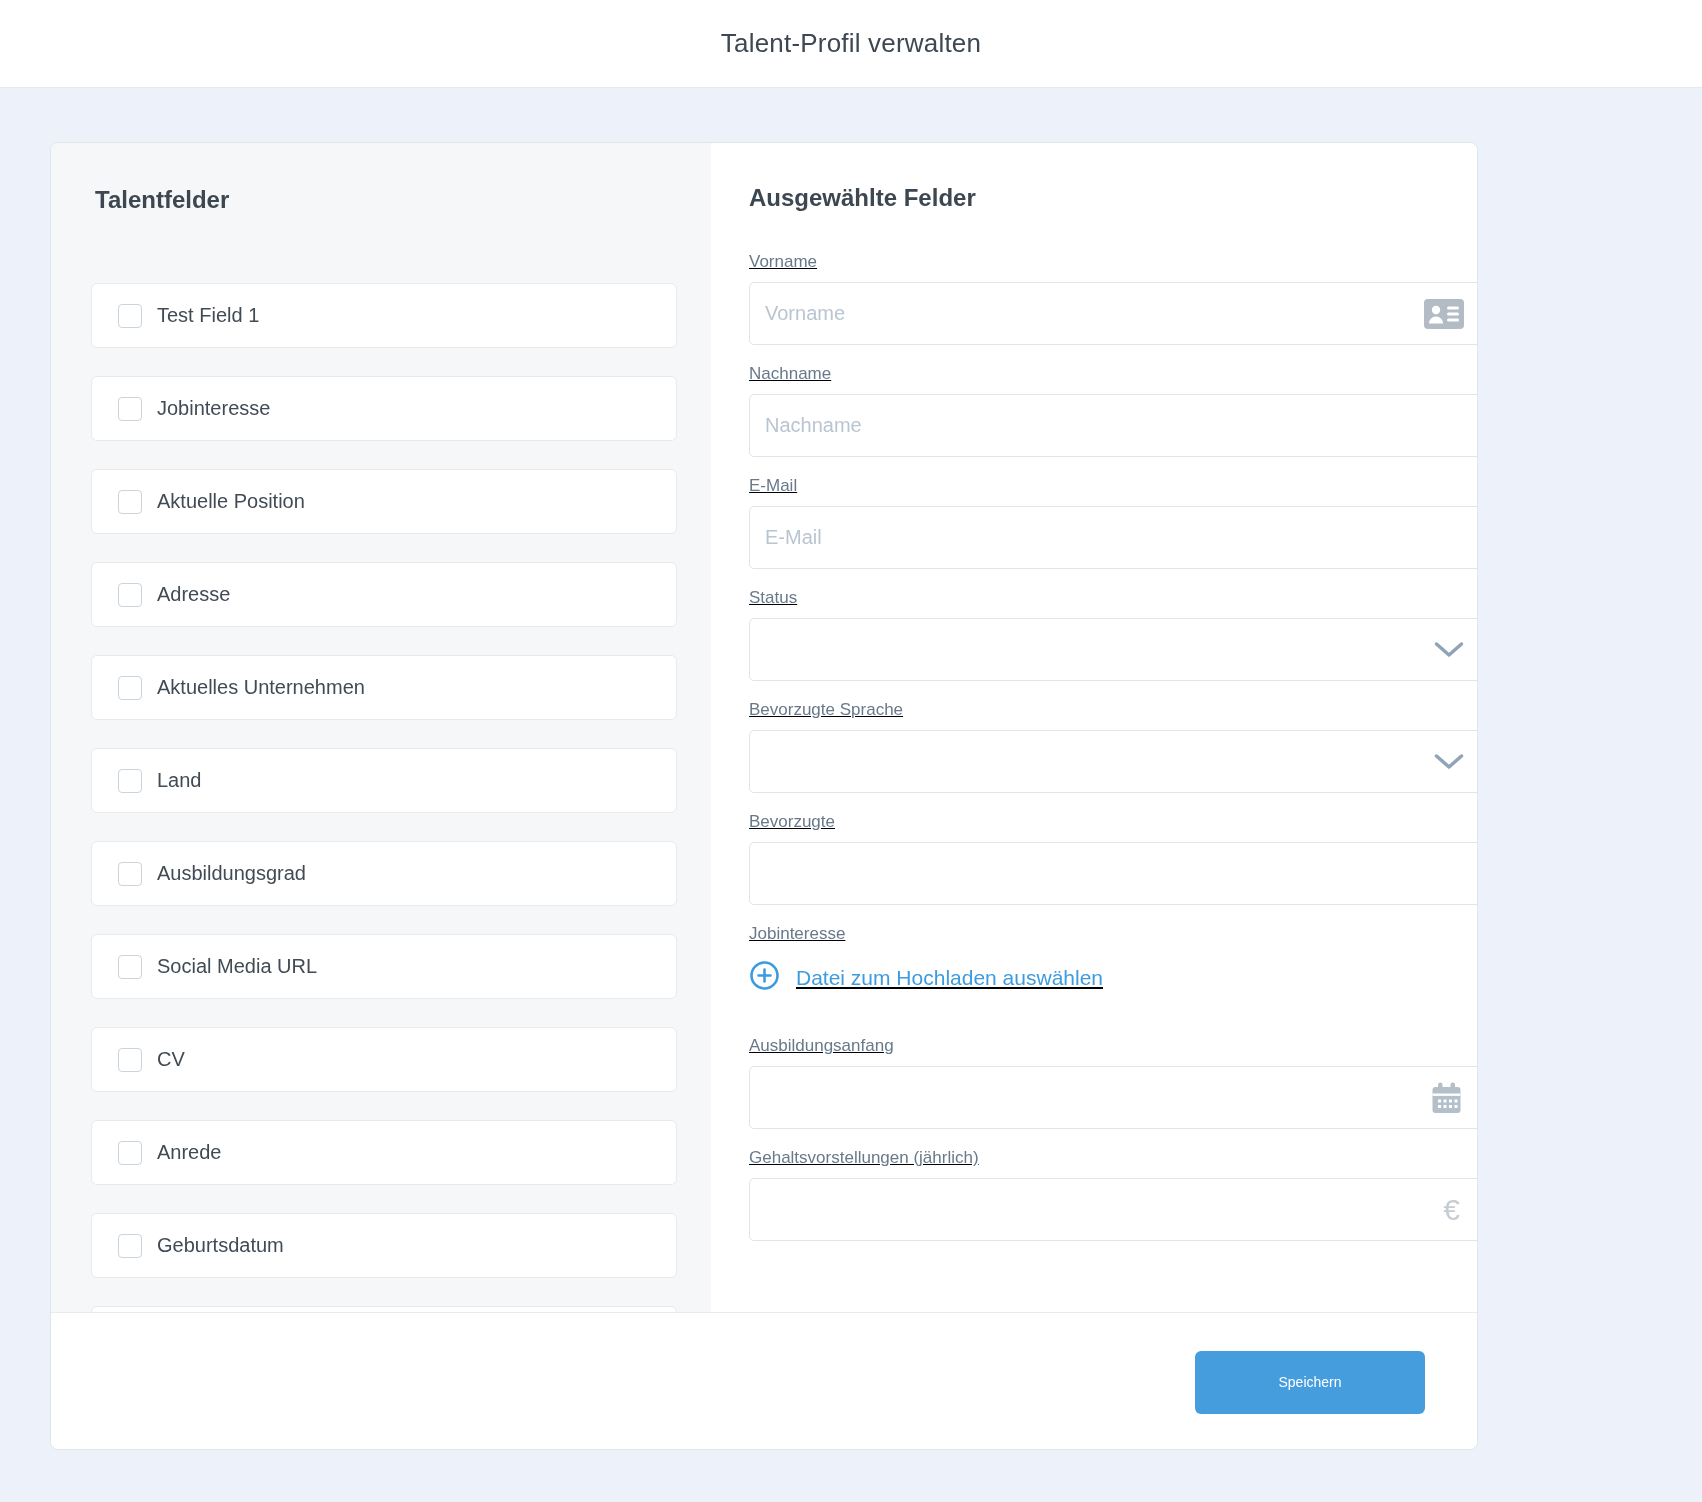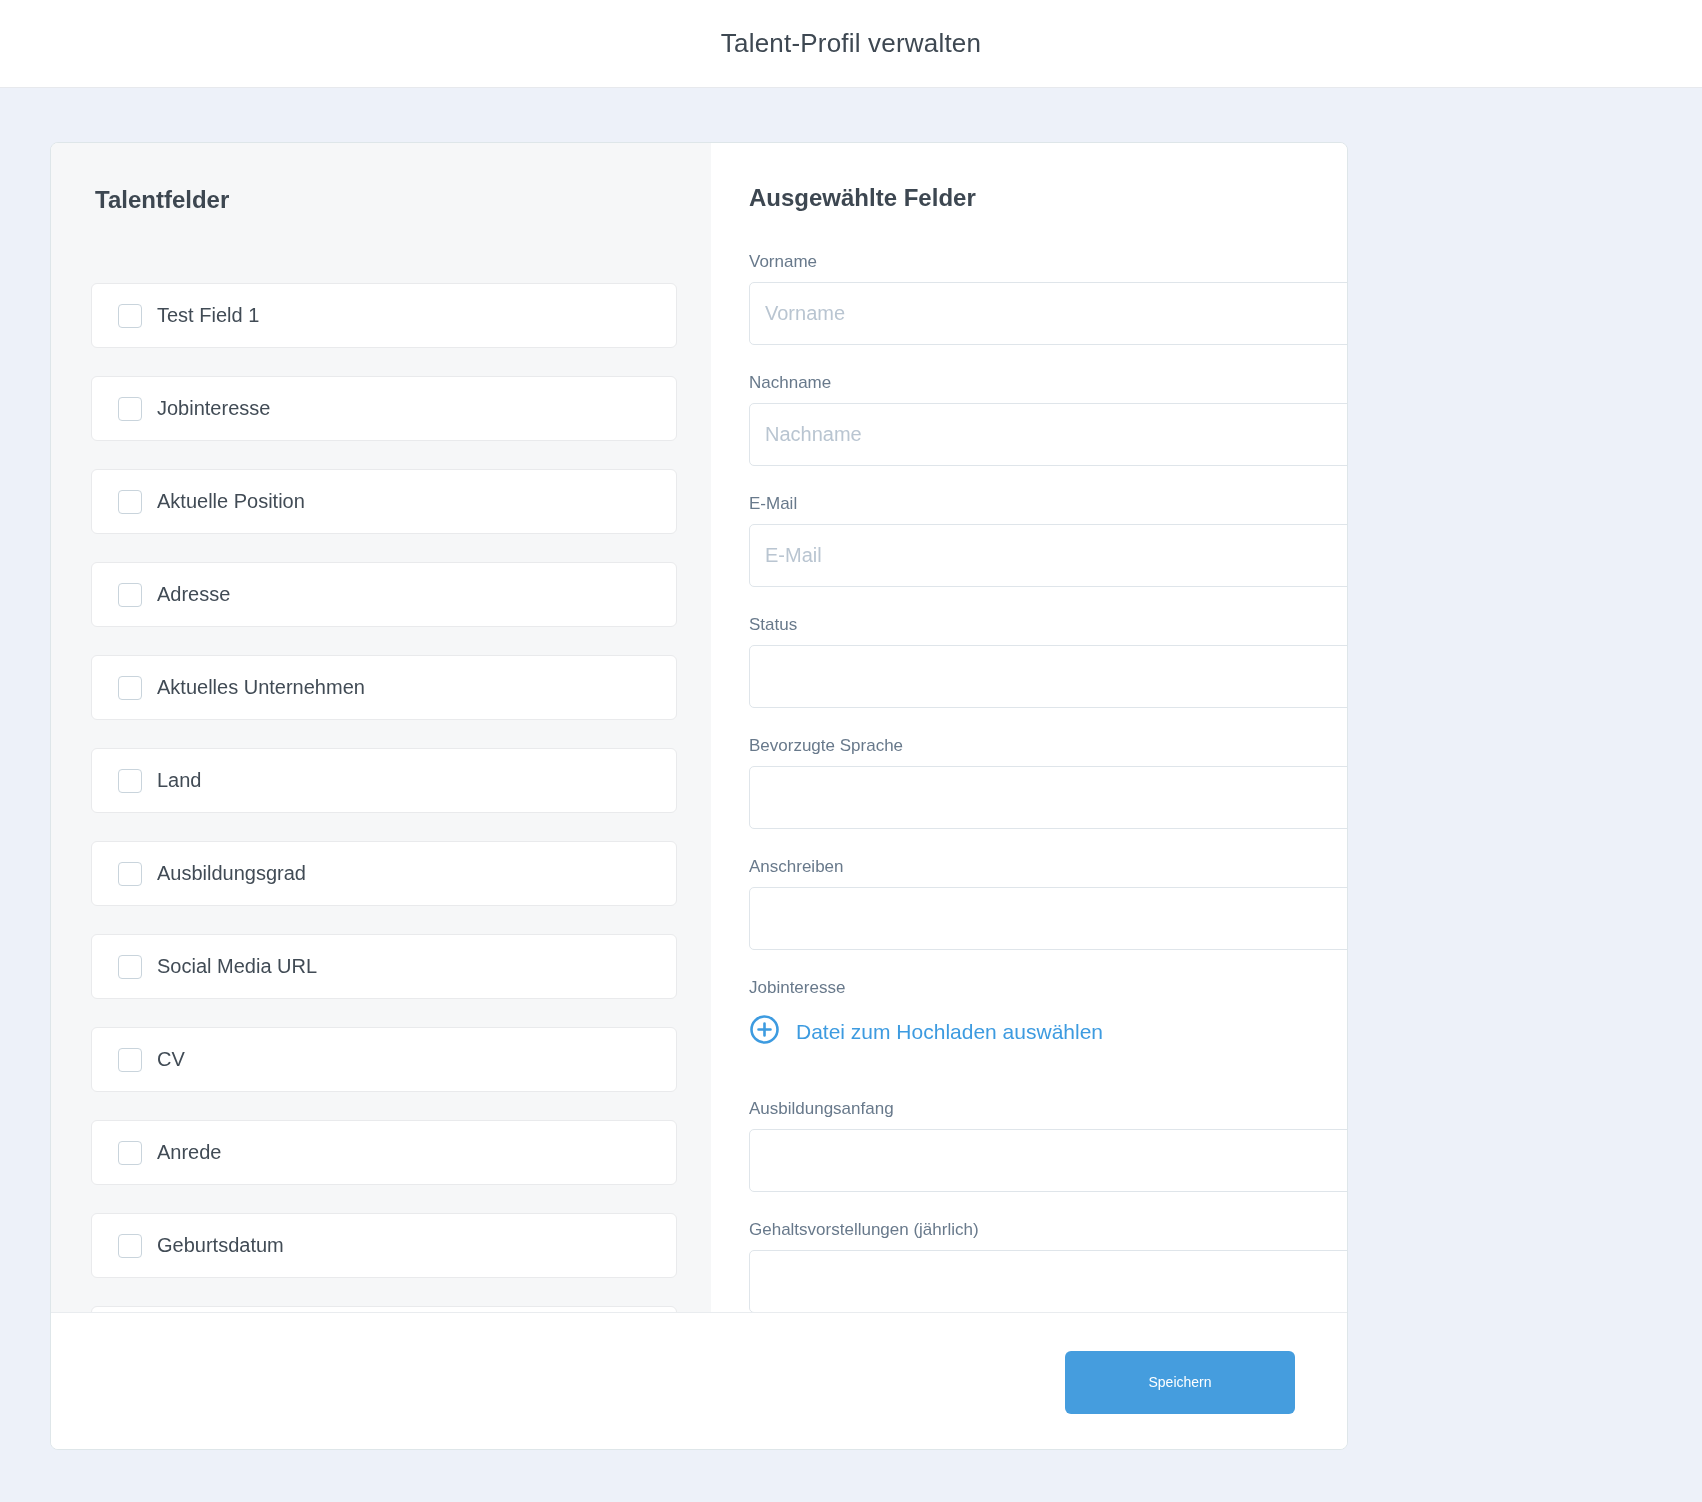--- a/index.html
+++ b/index.html
@@ -26,21 +26,21 @@
   .topbar{
     position:absolute;left:0;top:0;width:1702px;height:87px;
     background:#ffffff;border-bottom:1px solid #e7e9ed;
     display:flex;align-items:center;justify-content:center;
   }
   .topbar h1{
     margin:0;font-size:26px;font-weight:500;color:var(--dark);letter-spacing:.2px;
   }
   
   .card{
-    position:absolute;left:50px;top:142px;width:1298px;height:1308px;
+    position:absolute;left:50px;top:142px;width:1428px;height:1308px;
     background:#ffffff;border:1px solid var(--card-border);border-radius:8px;
     overflow:hidden;box-sizing:border-box;
   }
   .left-panel{
     position:absolute;left:0;top:0;width:660px;height:1169px;
     background:var(--panel-gray);box-sizing:border-box;
     padding:0 34px 0 40px;overflow:hidden;
   }
   .left-panel h2{
     margin:42px 0 0 4px;font-size:24px;line-height:30px;font-weight:600;color:#3d4751;
@@ -61,21 +61,21 @@
     position:absolute;left:660px;top:0;right:0;height:1169px;
     background:#ffffff;box-sizing:border-box;padding:0 0 0 38px;overflow:hidden;
   }
   .rp-head{display:flex;align-items:flex-start;margin-top:40px;}
   .rp-head h2{
     margin:0;font-size:24px;line-height:30px;font-weight:600;color:#3d4751;flex:0 0 736px;
   }
   .req-header{
     flex:1;text-align:center;font-size:17px;color:#a16207;padding-top:6px;
   }
-  .f-row{display:flex;margin-top:0;margin-bottom:27px;}
+  .f-row{display:flex;margin-top:0;margin-bottom:18px;text-decoration:underline;}
   .f-row.first{margin-top:38px;}
   .f-main{width:736px;flex:0 0 736px;}
   .f-label{
     display:block;font-size:17px;line-height:21px;color:var(--label);margin-bottom:10px;
   }
   .control{
     position:relative;height:63px;box-sizing:border-box;
     border:1px solid var(--input-border);border-radius:5px;background:#fff;
   }
   .control input{
@@ -269,21 +269,21 @@
           <div class="f-req">
             <span class="req-checkbox checked">
               <svg width="17" height="14" viewBox="0 0 24 20">
                 <path d="M3.5 10.5 L9.5 16.5 L20.5 3.5" stroke="#fff" stroke-width="4.5" fill="none" stroke-linecap="round" stroke-linejoin="round"></path>
               </svg>
             </span>
           </div>
         </div>
         <div class="f-row">
           <div class="f-main">
-            <label class="f-label">Anschreiben</label>
+            <label class="f-label">Bevorzugte</label>
             <div class="control"><input type="text" style=""></div>
           </div>
           <div class="f-req">
             <span class="req-checkbox unchecked"></span>
           </div>
         </div>
         <div class="f-row">
           <div class="f-main">
             <label class="f-label">Jobinteresse</label>
             <div class="upload-control">

